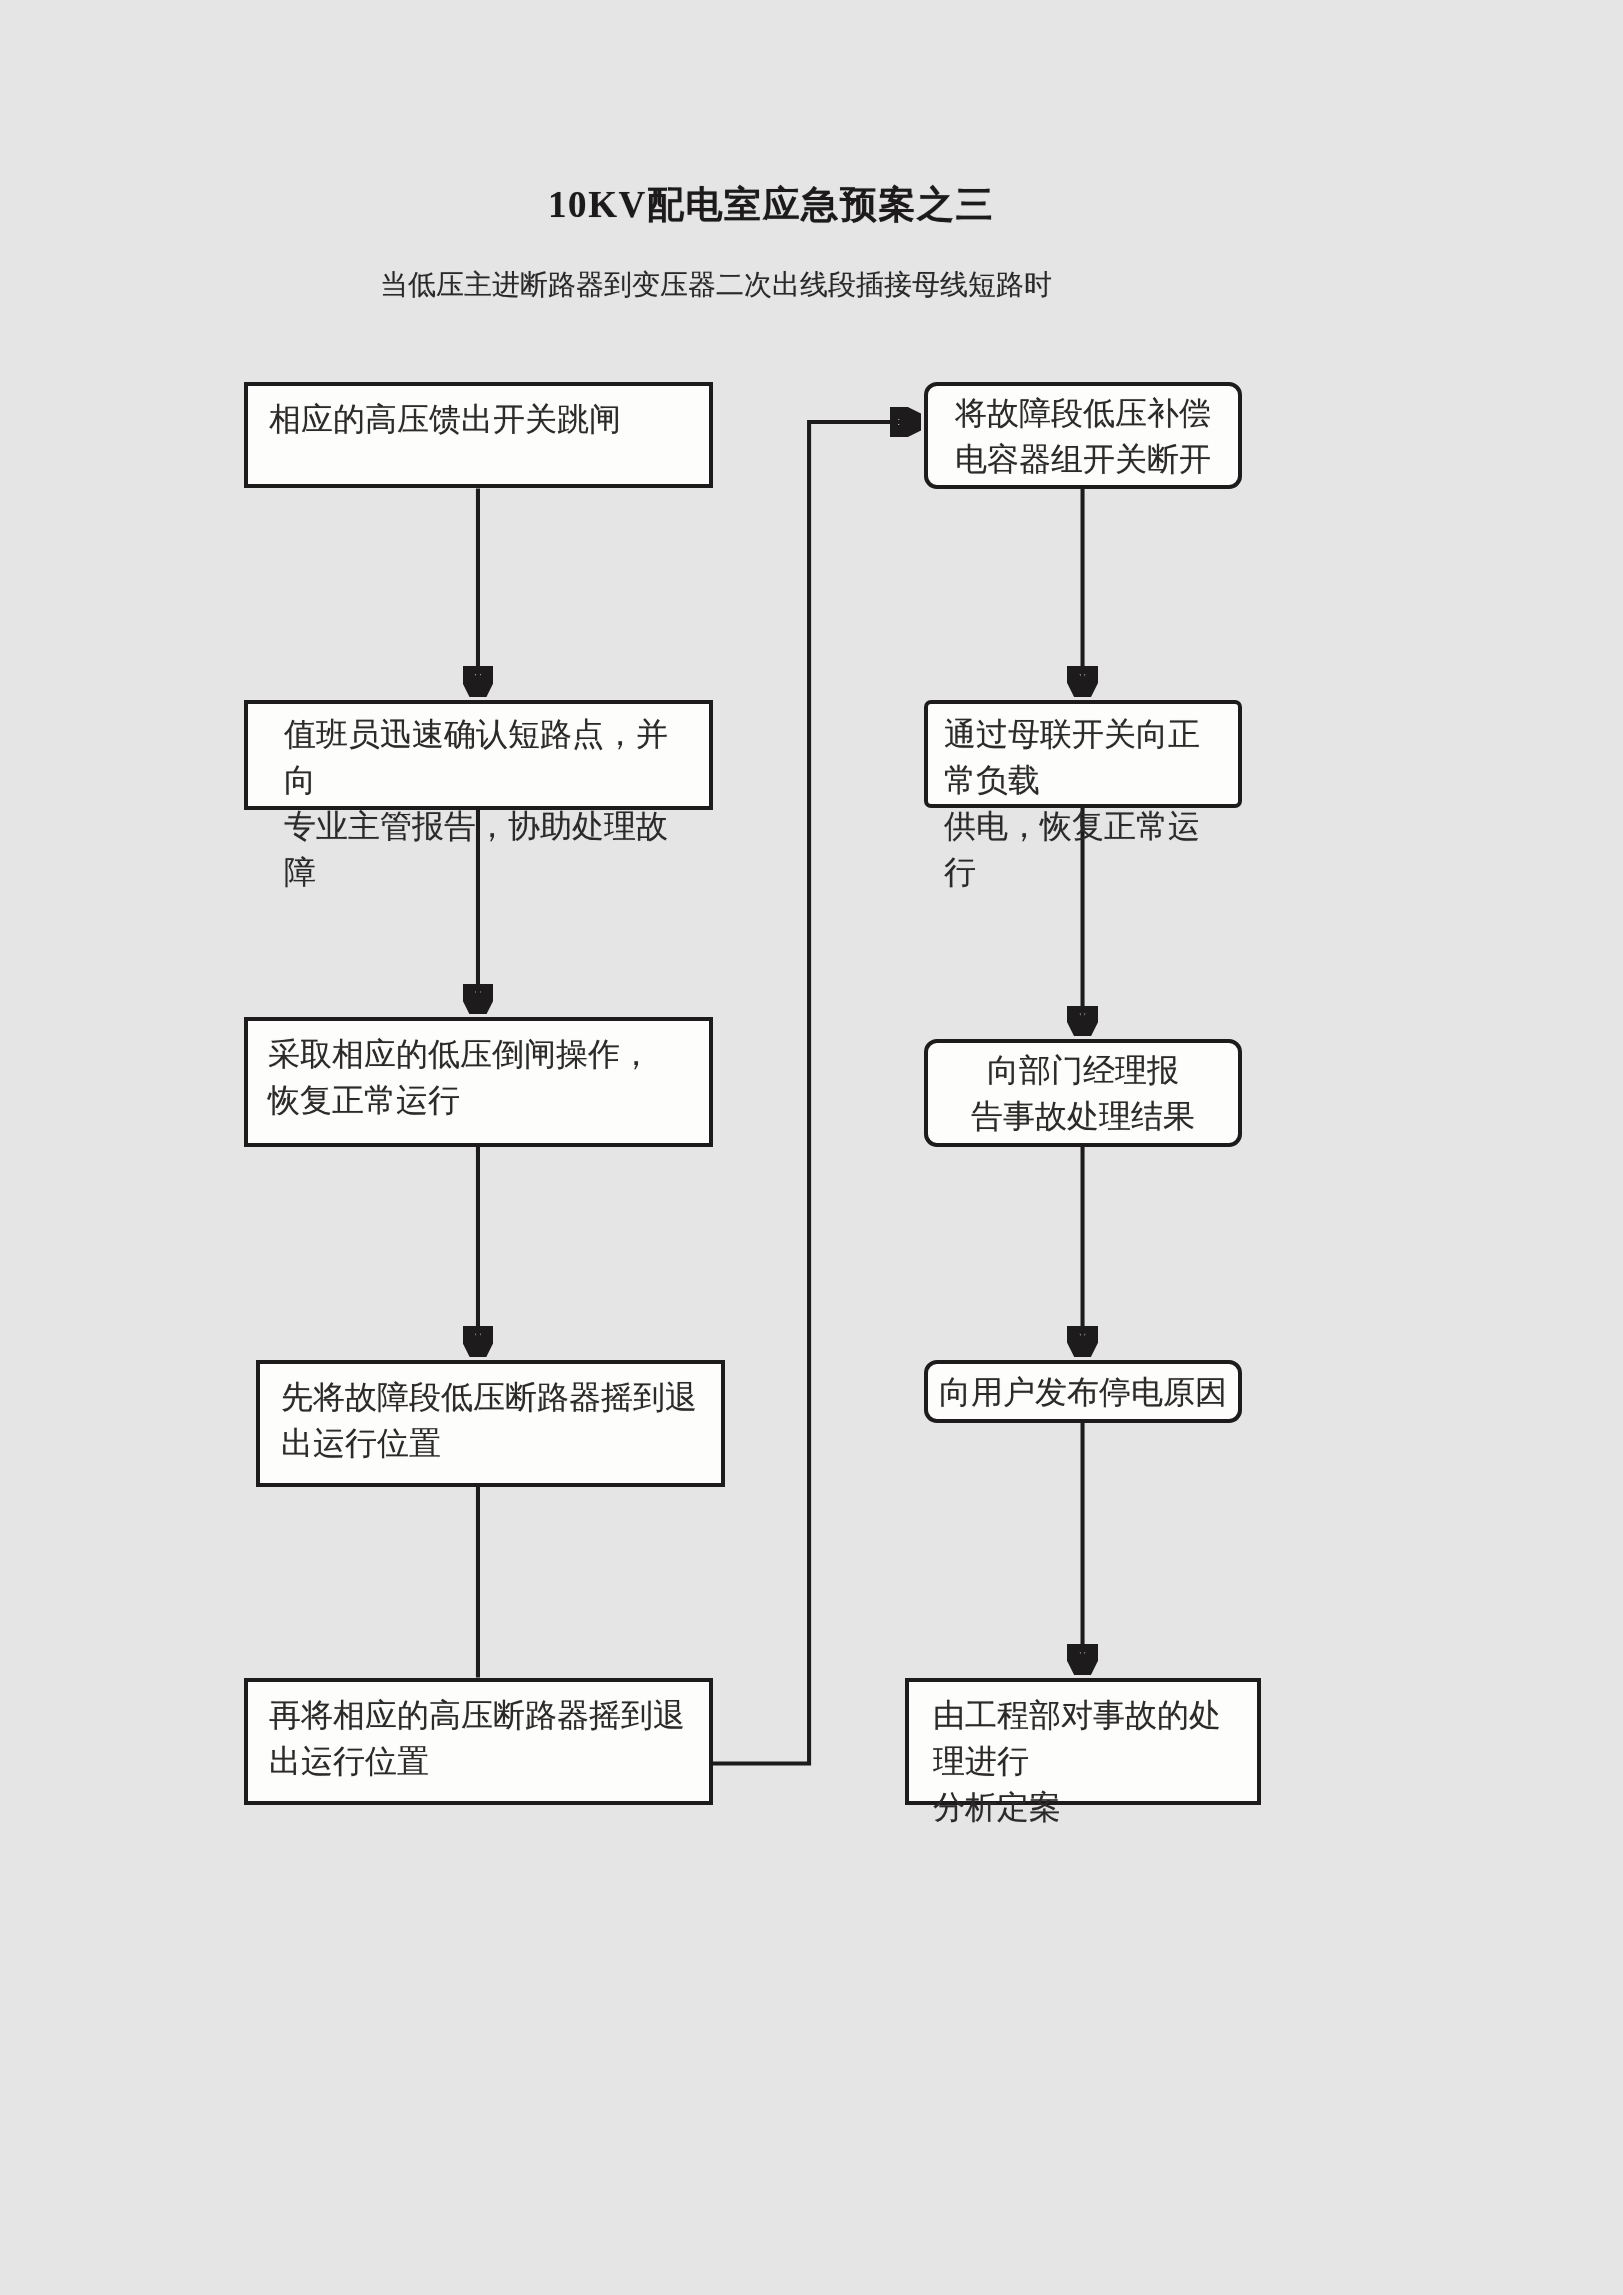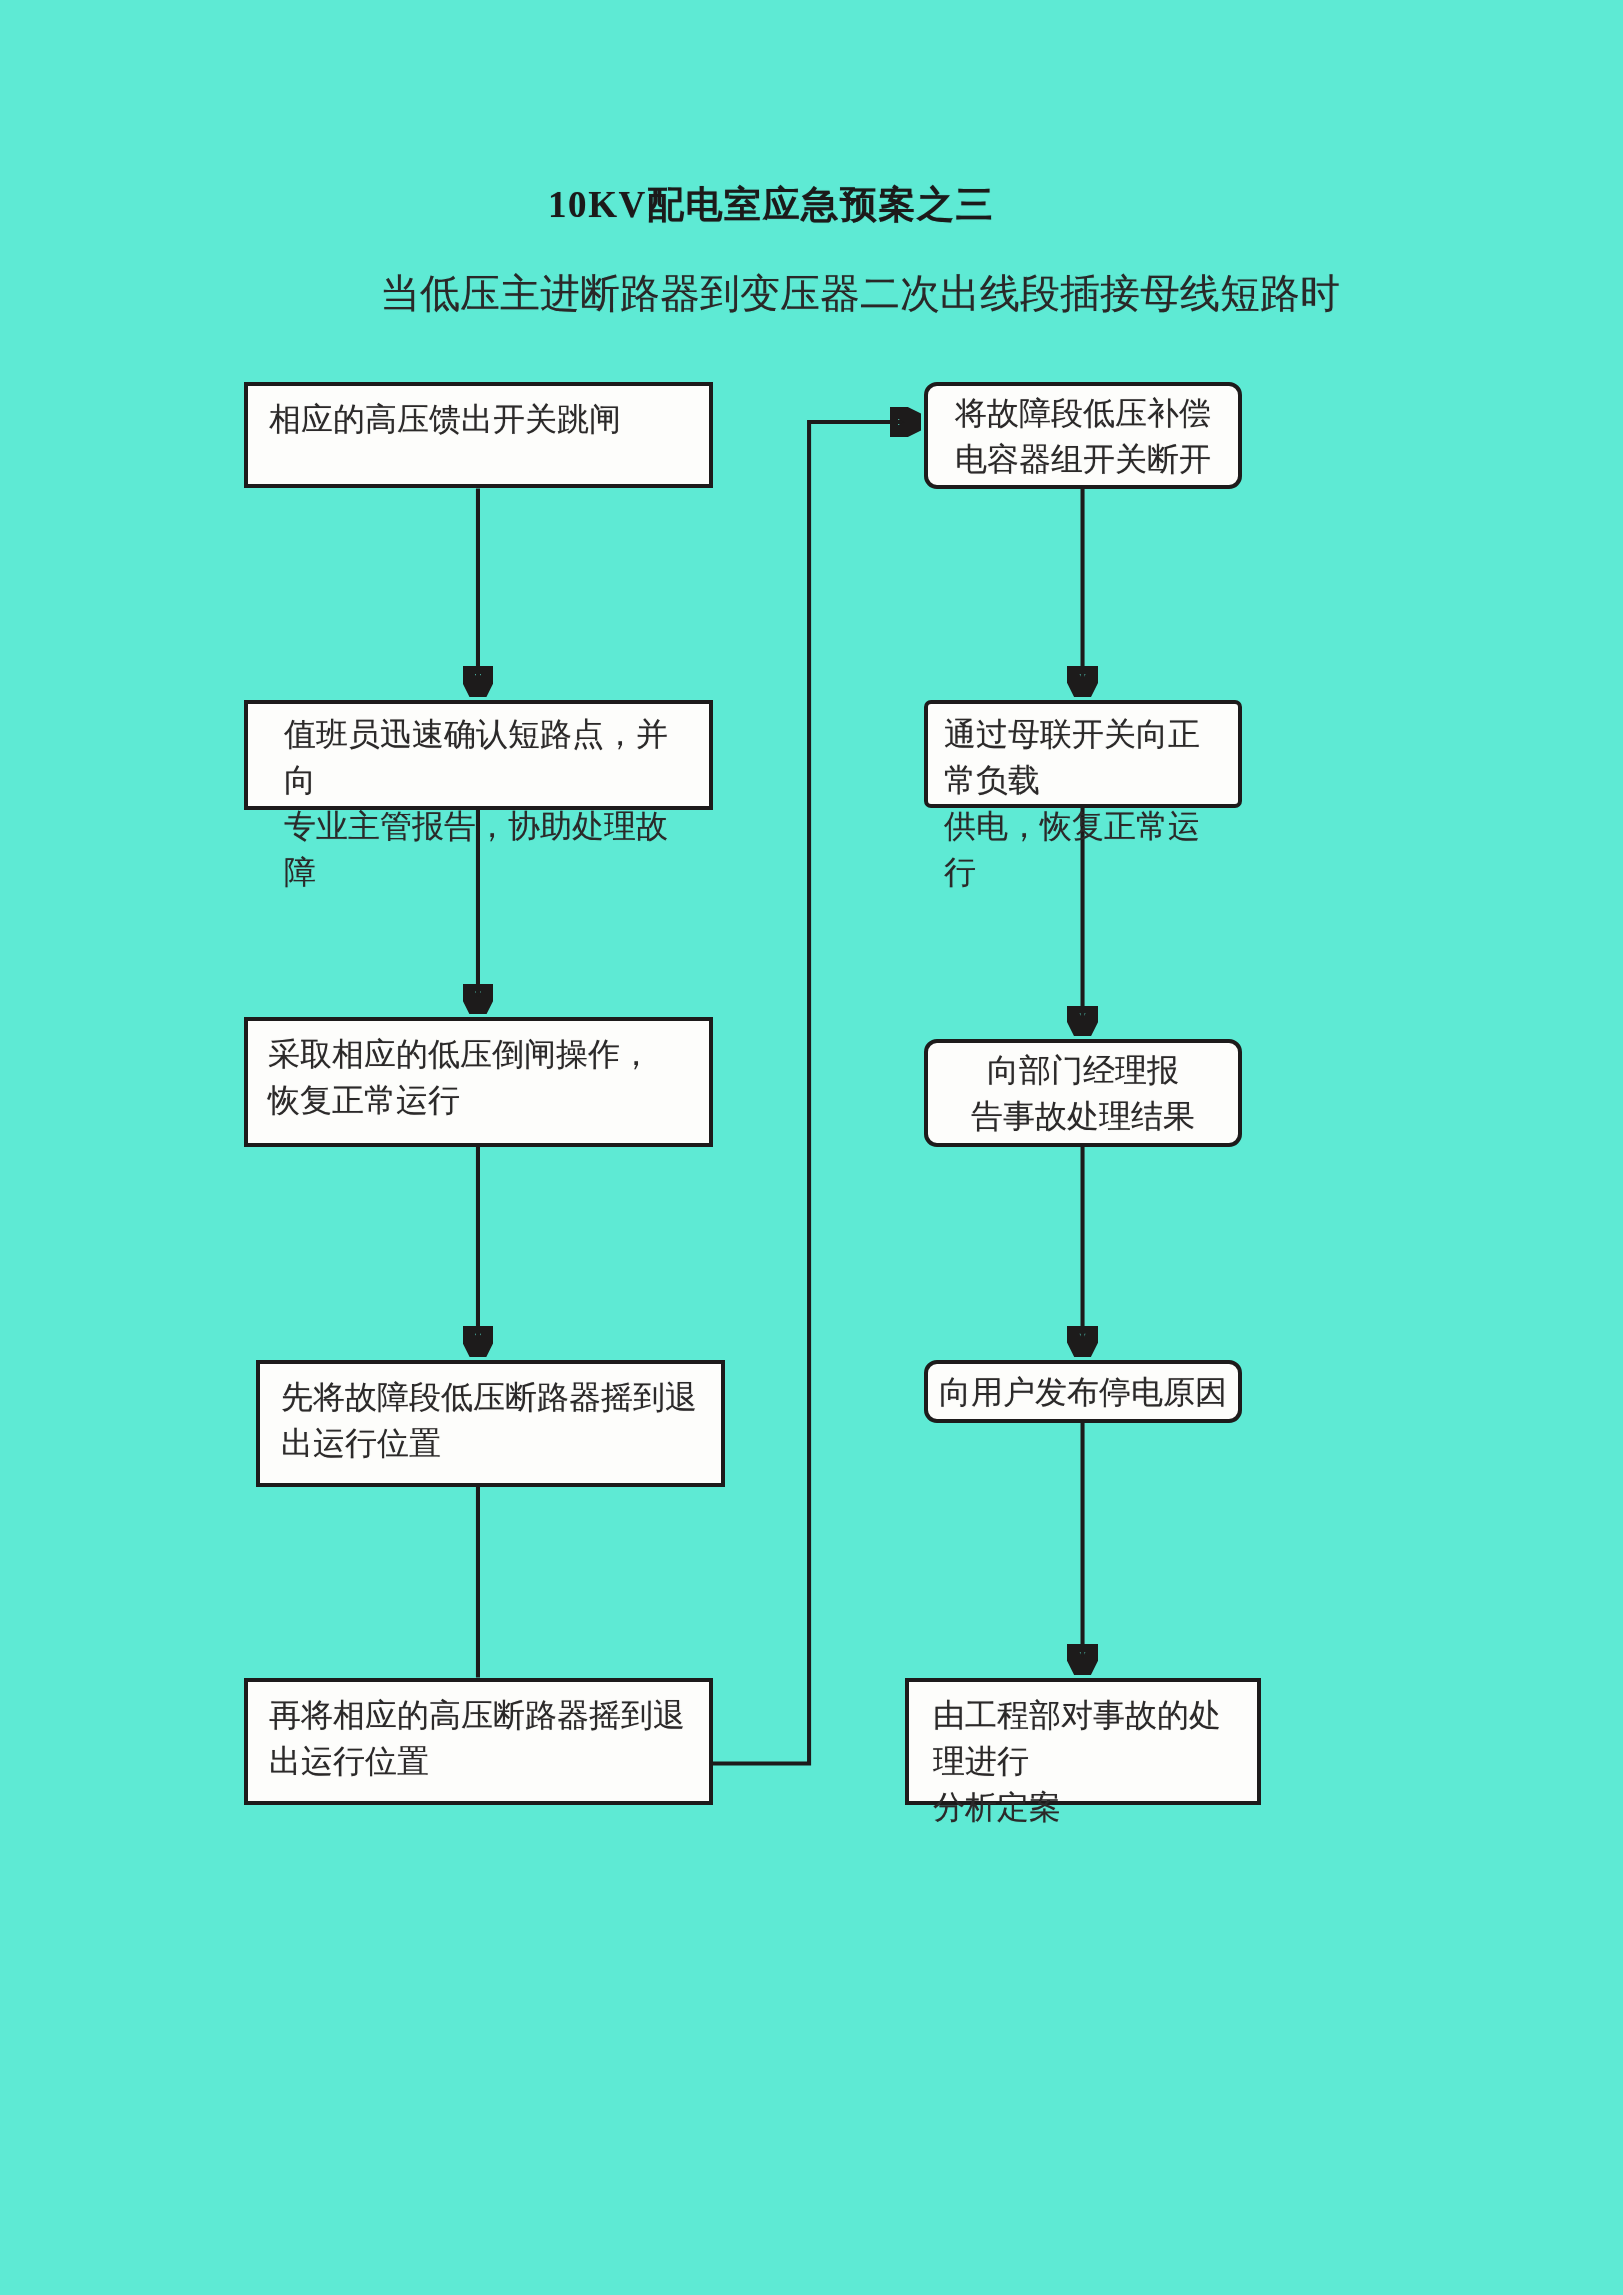--- a/index.html
+++ b/index.html
@@ -4,41 +4,41 @@
 <style>
   html, body {
     margin: 0;
     padding: 0;
     background: #ffffff;
   }
   #page {
     position: relative;
     width: 1623px;
     height: 2295px;
-    background: #5eead4;
+    background: #e5e5e5;
     font-family: "Liberation Serif", "DejaVu Serif", serif;
     color: #262424;
     overflow: hidden;
   }
   .title {
     position: absolute;
     top: 180px;
     left: 548px;
     font-size: 37px;
     font-weight: bold;
     letter-spacing: 1.6px;
     white-space: nowrap;
     color: #1c1a1a;
     text-shadow: 0 0 0.8px rgba(20,20,20,0.45);
   }
   .subtitle {
     position: absolute;
     top: 266px;
     left: 380px;
-    font-size: 40px;
+    font-size: 28px;
     letter-spacing: 0px;
     white-space: nowrap;
     color: #2a2828;
     text-shadow: 0 0 0.8px rgba(30,30,30,0.35);
   }
   .fbox {
     position: absolute;
     box-sizing: border-box;
     border: 4px solid #1d1b1b;
     background: #fdfdfb;

